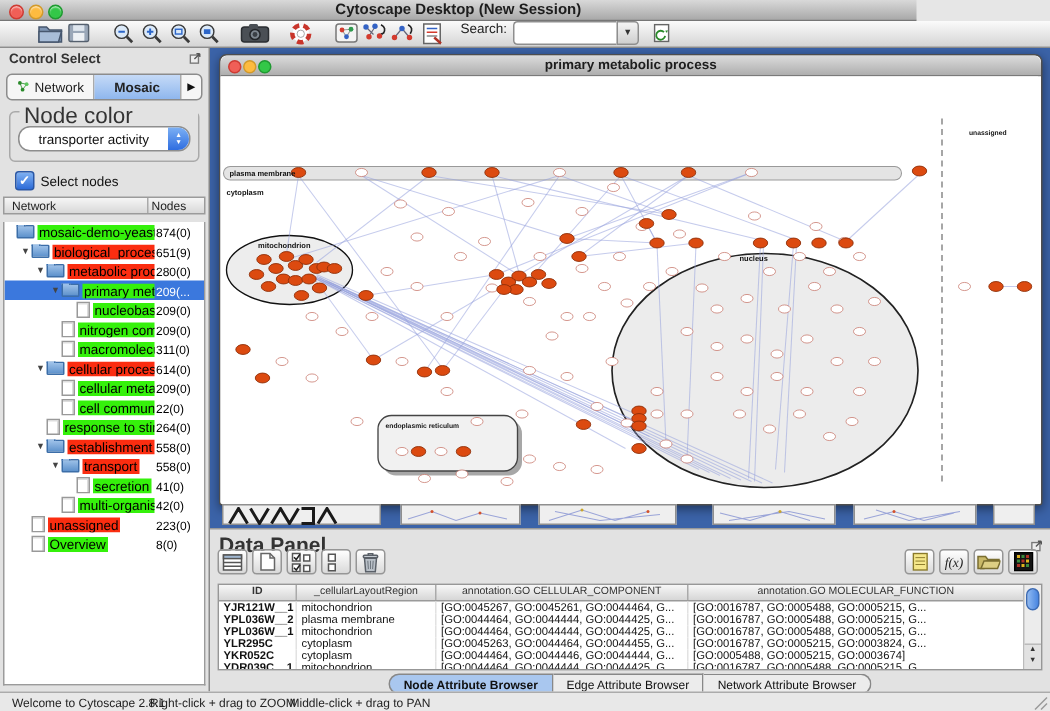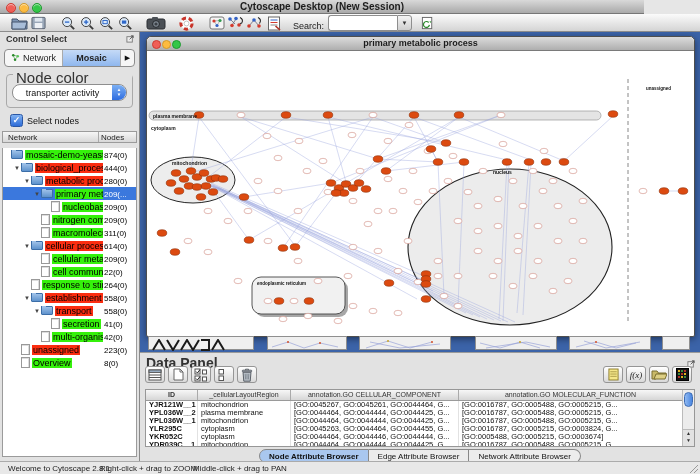--- a/index.html
+++ b/index.html
@@ -1,29 +1,29 @@
 <!DOCTYPE html>
 <html><head>
 <meta charset="utf-8">
 <style>
   html,body{margin:0;padding:0;background:#555;}
   #app{position:relative;width:700px;height:474px;background:#e6e6e6;overflow:hidden;
        font-family:"Liberation Sans",sans-serif;-webkit-font-smoothing:antialiased;}
   
   .titlebar{position:absolute;left:0;top:0;width:611px;height:13px;
-    background:linear-gradient(#d9d9d9,#a9a9a9);border-bottom:1px solid #767676;padding-left:33px;}
+    background:linear-gradient(#d9d9d9,#a9a9a9);border-bottom:1px solid #767676;}
   .tl{position:absolute;top:2.5px;width:8px;height:8px;border-radius:50%;box-shadow:inset 0 1px 1px rgba(255,255,255,.6);}
   .tl.red{left:6px;background:#f05f57;border:1px solid #ce3b33;}
   .tl.yellow{left:19px;background:#fdbb40;border:1px solid #d29a2c;}
   .tl.green{left:32px;background:#33c748;border:1px solid #1f9a31;}
   .titlebar .title{position:absolute;left:0;right:0;top:1px;text-align:center;font-size:10px;font-weight:bold;color:#1d1d1d;}
   
   .toolbar{position:absolute;left:0;top:14px;width:700px;height:18px;
     background:linear-gradient(#fbfbfb,#d4d4d4);border-bottom:1px solid #8d8d8d;
-    display:flex;align-items:flex-end;padding-left:10px;box-sizing:border-box;}
+    display:flex;align-items:flex-start;padding-left:24px;box-sizing:border-box;}
   .tbtn{height:16px;min-width:19px;display:flex;align-items:center;justify-content:center;}
   .gap{width:11px;}
   .search-label{font-size:9px;color:#222;margin:0 4px 0 10px;}
   .search-field{width:64px;height:12px;background:#fff;border:1px solid #8e8e8e;border-right:none;border-radius:3px 0 0 3px;}
   .search-drop{width:13px;height:14px;background:linear-gradient(#f4f4f4,#cfcfcf);border:1px solid #8e8e8e;border-radius:0 3px 3px 0;
     display:flex;align-items:center;justify-content:center;font-size:6px;color:#333;}
   
   .control-panel{position:absolute;left:0;top:32px;width:140px;height:429px;background:#e2e2e2;border-right:1px solid #8a8a8a;box-sizing:border-box;}
   .cp-header{position:relative;height:13px;font-size:9px;font-weight:bold;color:#333;padding:2px 0 0 6px;}
   .float-icon{position:absolute;right:4px;top:2px;}
@@ -272,21 +272,21 @@
             <span class="tlabel green">mosaic-demo-yeast</span>
           </div>
           <span class="tcount">874(0)</span>
         </div>
         <div class="tree-row">
           <div class="tree-main">
             <span class="tri" style="margin-left: 10px;">▼</span>
             <span class="ticon folder"></span>
             <span class="tlabel red">biological_process</span>
           </div>
-          <span class="tcount">444(0)</span>
+          <span class="tcount">651(9)</span>
         </div>
         <div class="tree-row">
           <div class="tree-main">
             <span class="tri" style="margin-left: 20px;">▼</span>
             <span class="ticon folder"></span>
             <span class="tlabel red">metabolic process</span>
           </div>
           <span class="tcount">280(0)</span>
         </div>
         <div class="tree-row selected">

